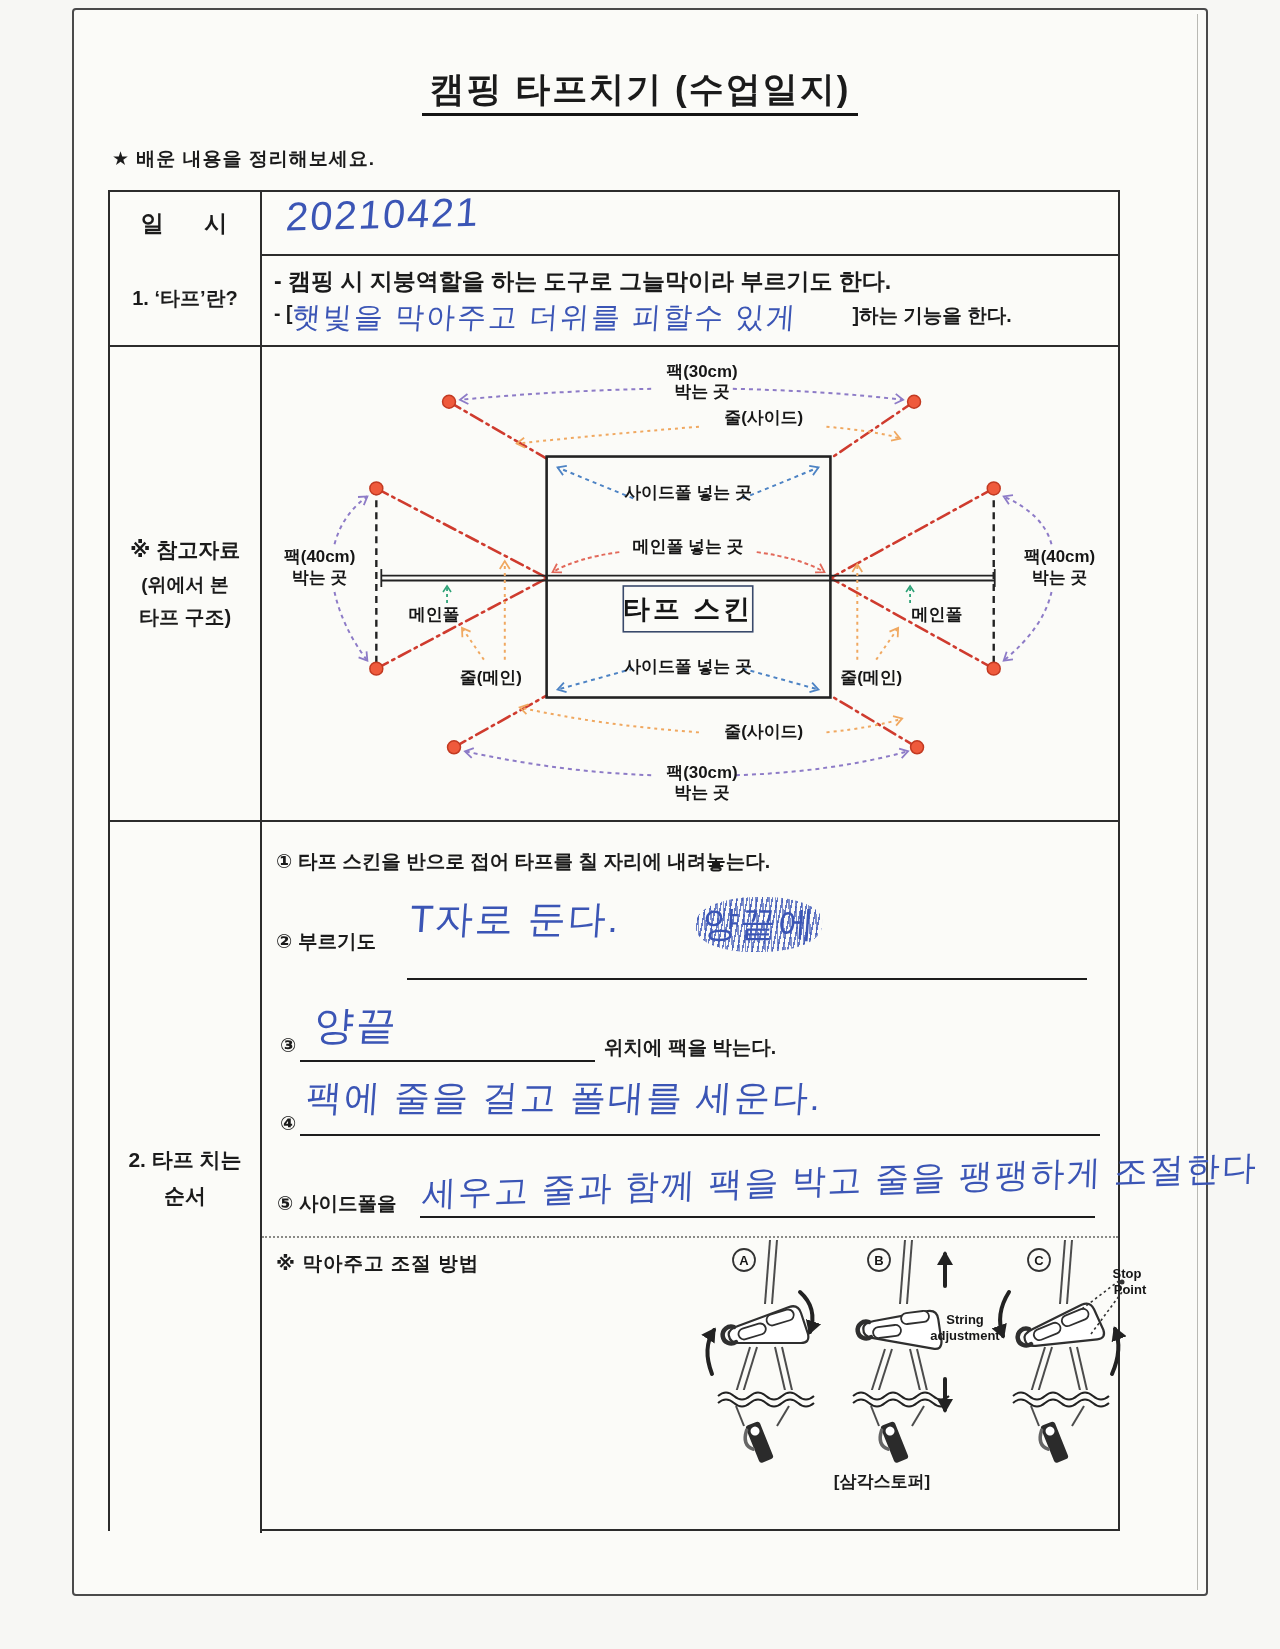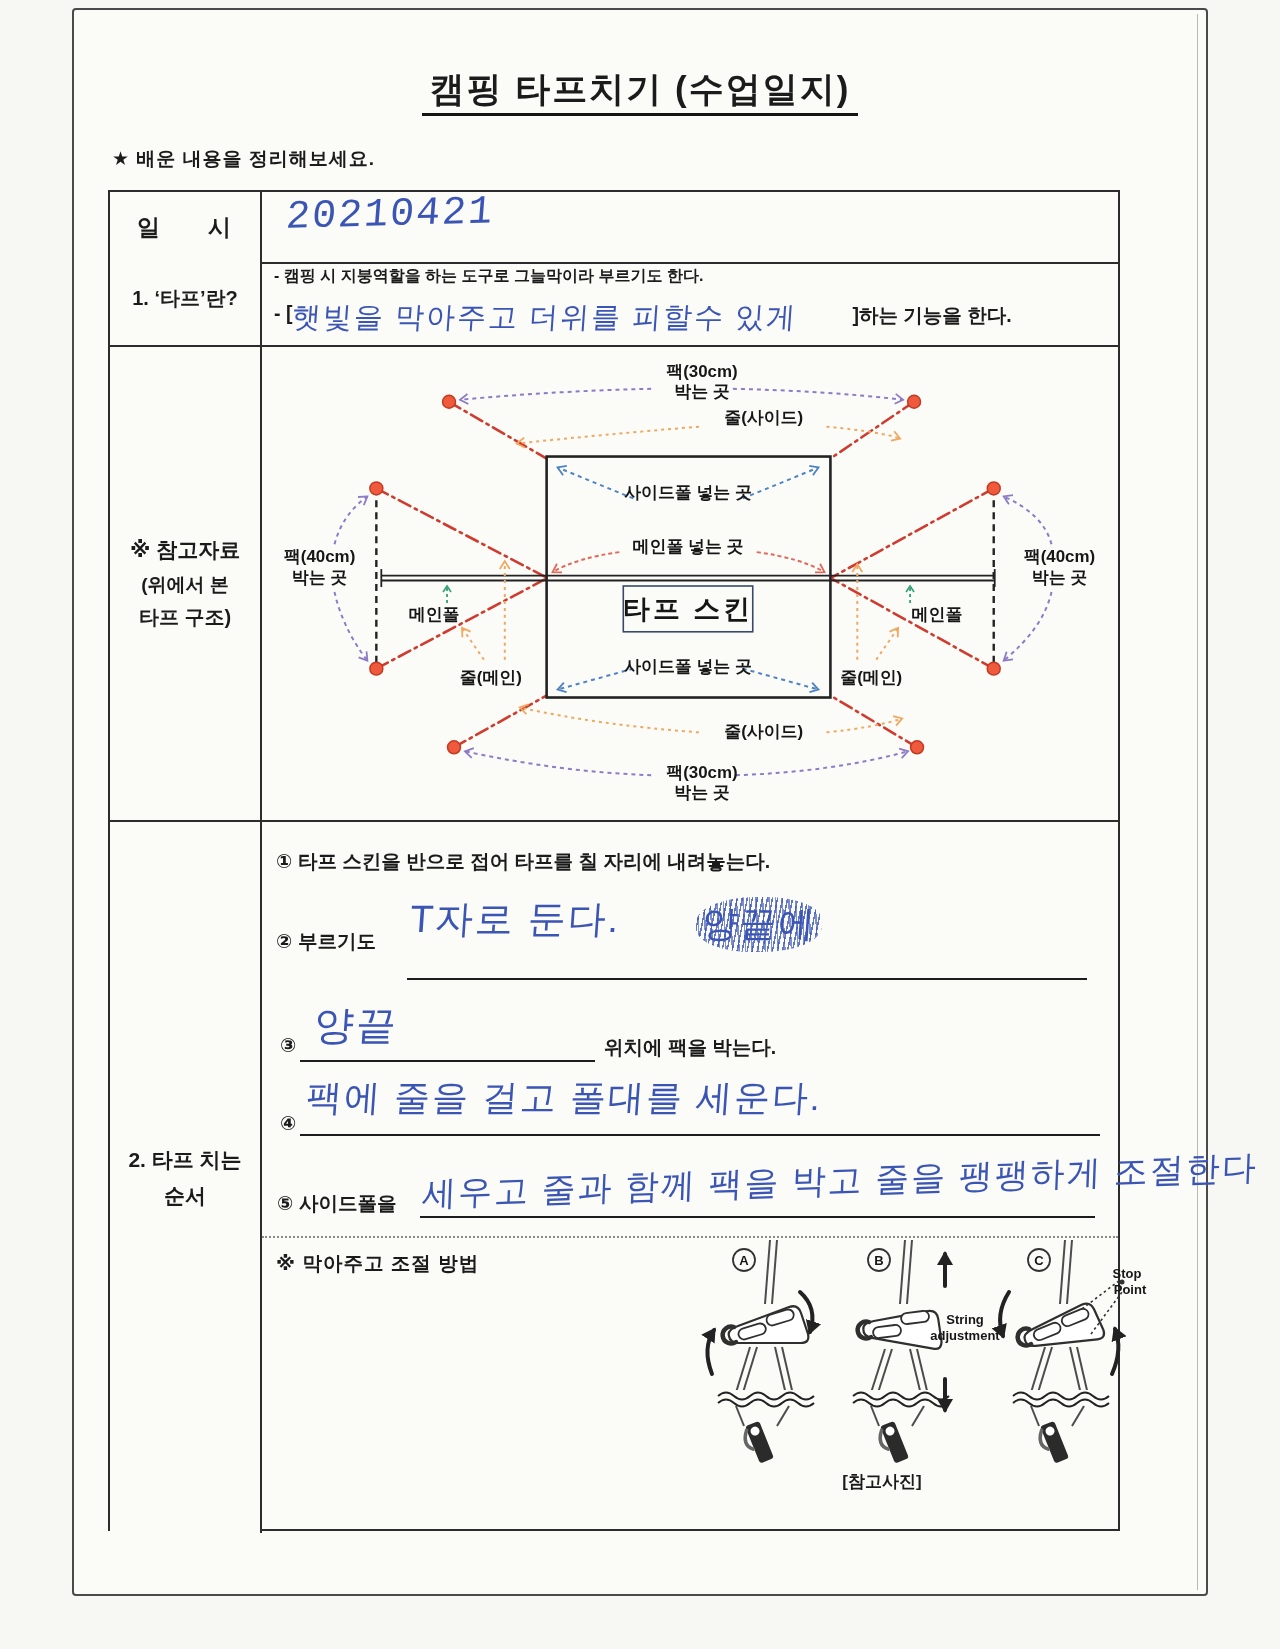--- a/index.html
+++ b/index.html
@@ -11,38 +11,38 @@
 
   .page-title{position:absolute;left:0;right:0;top:66px;text-align:center;
               font-size:35px;font-weight:bold;letter-spacing:2px;}
   .page-title span{border-bottom:3px solid #141414;padding:0 8px 5px;}
 
   .instruction{position:absolute;left:112px;top:146px;font-size:19px;font-weight:bold;letter-spacing:1px;}
 
   .tbl{position:absolute;left:108px;top:190px;width:1012px;height:1341px;
        border:2.5px solid #2c2c2c;box-sizing:border-box;}
   .row{position:absolute;left:0;width:100%;box-sizing:border-box;border-bottom:2px solid #2c2c2c;}
-  .row1{top:0;height:72px;font-family:Liberation Mono, monospace;}
+  .row1{top:0;height:64px;}
   .row2{top:60px;height:95px;text-decoration:underline;}
   .row3{top:155px;height:475px;}
   .row4{top:630px;height:711px;border-bottom:none;}
   .lbl{position:absolute;left:0;top:0;bottom:0;width:150px;border-right:2px solid #2c2c2c;
        display:flex;flex-direction:column;align-items:center;justify-content:center;
        font-weight:bold;text-align:center;background:#fbfbf8;}
   .cnt{position:absolute;left:152px;top:0;right:0;bottom:0;}
 
   .lbl .l1{font-size:21px;}
   .lbl .l2{font-size:19px;margin-top:8px;}
   .lbl .l3{font-size:20px;margin-top:6px;}
   .lbl-date{font-size:23px;word-spacing:30px;letter-spacing:2px;}
 
   .hw{color:#3b55b5;transform:skewX(-4deg);letter-spacing:2px;white-space:nowrap;}
   .hw-date{position:absolute;left:24px;top:0px;font-size:40px;transform:rotate(-1.5deg) skewX(-6deg);}
 
-  .def-line1{position:absolute;left:12px;top:14px;font-size:16px;font-weight:bold;}
+  .def-line1{position:absolute;left:12px;top:14px;font-size:23px;font-weight:bold;}
   .def-line2{position:absolute;left:12px;top:50px;font-size:19.5px;font-weight:bold;display:flex;align-items:flex-start;}
   .hw-def{display:inline-block;width:560px;font-size:29px;font-weight:normal;margin-top:-4px;}
 
   .step{position:absolute;font-size:19.5px;font-weight:bold;white-space:nowrap;}
   .uline{position:absolute;height:2px;background:#1d1d1d;}
   .hw-ans{position:absolute;font-weight:normal;}
   .scribble{position:relative;display:inline-block;}
   .scribble::after{content:"";position:absolute;inset:-3px -6px;border-radius:45%;
       background:
         repeating-linear-gradient(97deg, rgba(59,85,181,0) 0 3.5px, rgba(59,85,181,.8) 3.5px 5px),
@@ -374,18 +374,18 @@
             <path class="barrow" d="M32,58 Q18,80 26,102" marker-end="url(#mK)"></path>
             <path class="barrow" d="M135,140 Q146,115 138,95" marker-end="url(#mK)"></path>
             <path class="dotted" d="M105,75 L143,46"></path>
             <path class="dotted" d="M114,100 L148,54"></path>
             <circle cx="145" cy="48" r="2.5" fill="#333"></circle>
             <text x="150" y="44" font-size="13" text-anchor="start">Stop</text>
             <text x="153" y="60" font-size="13" text-anchor="start">Point</text>
           </g>
         </svg>
 
-        <div class="caption">[참고사진]</div>
+        <div class="caption">[삼각스토퍼]</div>
       </div>
     </div>
 
   </div>
 </div>
 
 </body></html>

